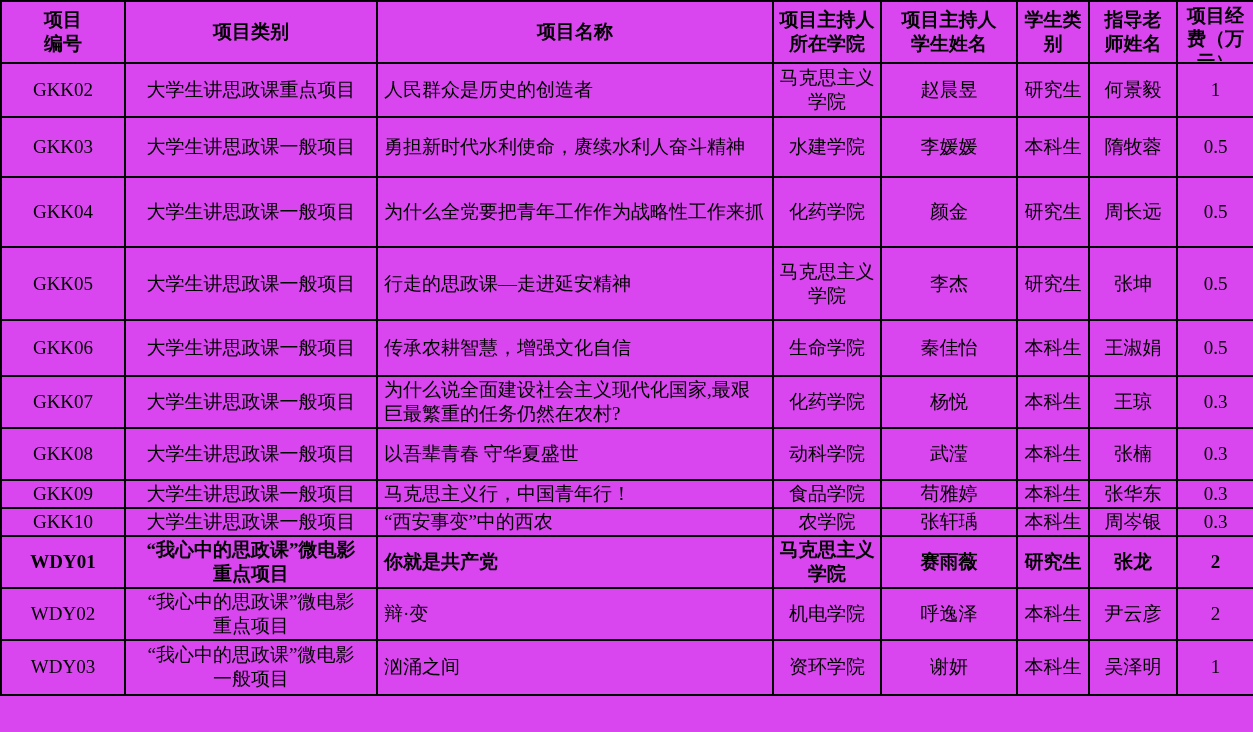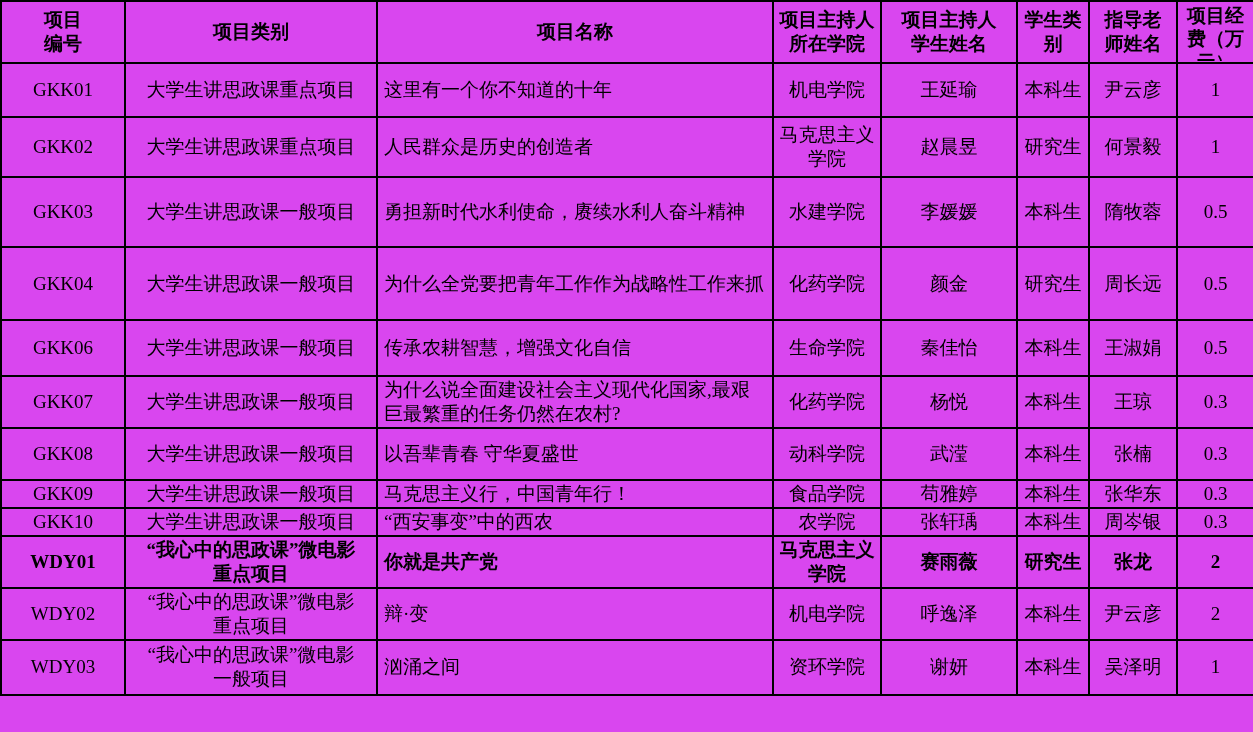--- a/index.html
+++ b/index.html
@@ -72,30 +72,20 @@
 别</th>
         <th>指导老
 师姓名</th>
         <th><div class="clip">项目经
 费（万
 元）</div></th>
       </tr>
     </thead>
     <tbody>
         <tr>
-    <td>GKK01</td>
-    <td>大学生讲思政课重点项目</td>
-    <td>这里有一个你不知道的十年</td>
-    <td>机电学院</td>
-    <td>王延瑜</td>
-    <td>本科生</td>
-    <td>尹云彦</td>
-    <td>1</td>
-  </tr>
-        <tr>
     <td>GKK02</td>
     <td>大学生讲思政课重点项目</td>
     <td>人民群众是历史的创造者</td>
     <td>马克思主义
 学院</td>
     <td>赵晨昱</td>
     <td>研究生</td>
     <td>何景毅</td>
     <td>1</td>
   </tr>
@@ -110,20 +100,31 @@
     <td>0.5</td>
   </tr>
         <tr>
     <td>GKK04</td>
     <td>大学生讲思政课一般项目</td>
     <td>为什么全党要把青年工作作为战略性工作来抓</td>
     <td>化药学院</td>
     <td>颜金</td>
     <td>研究生</td>
     <td>周长远</td>
+    <td>0.5</td>
+  </tr>
+        <tr>
+    <td>GKK05</td>
+    <td>大学生讲思政课一般项目</td>
+    <td>行走的思政课—走进延安精神</td>
+    <td>马克思主义
+学院</td>
+    <td>李杰</td>
+    <td>研究生</td>
+    <td>张坤</td>
     <td>0.5</td>
   </tr>
         <tr>
     <td>GKK06</td>
     <td>大学生讲思政课一般项目</td>
     <td>传承农耕智慧，增强文化自信</td>
     <td>生命学院</td>
     <td>秦佳怡</td>
     <td>本科生</td>
     <td>王淑娟</td>

